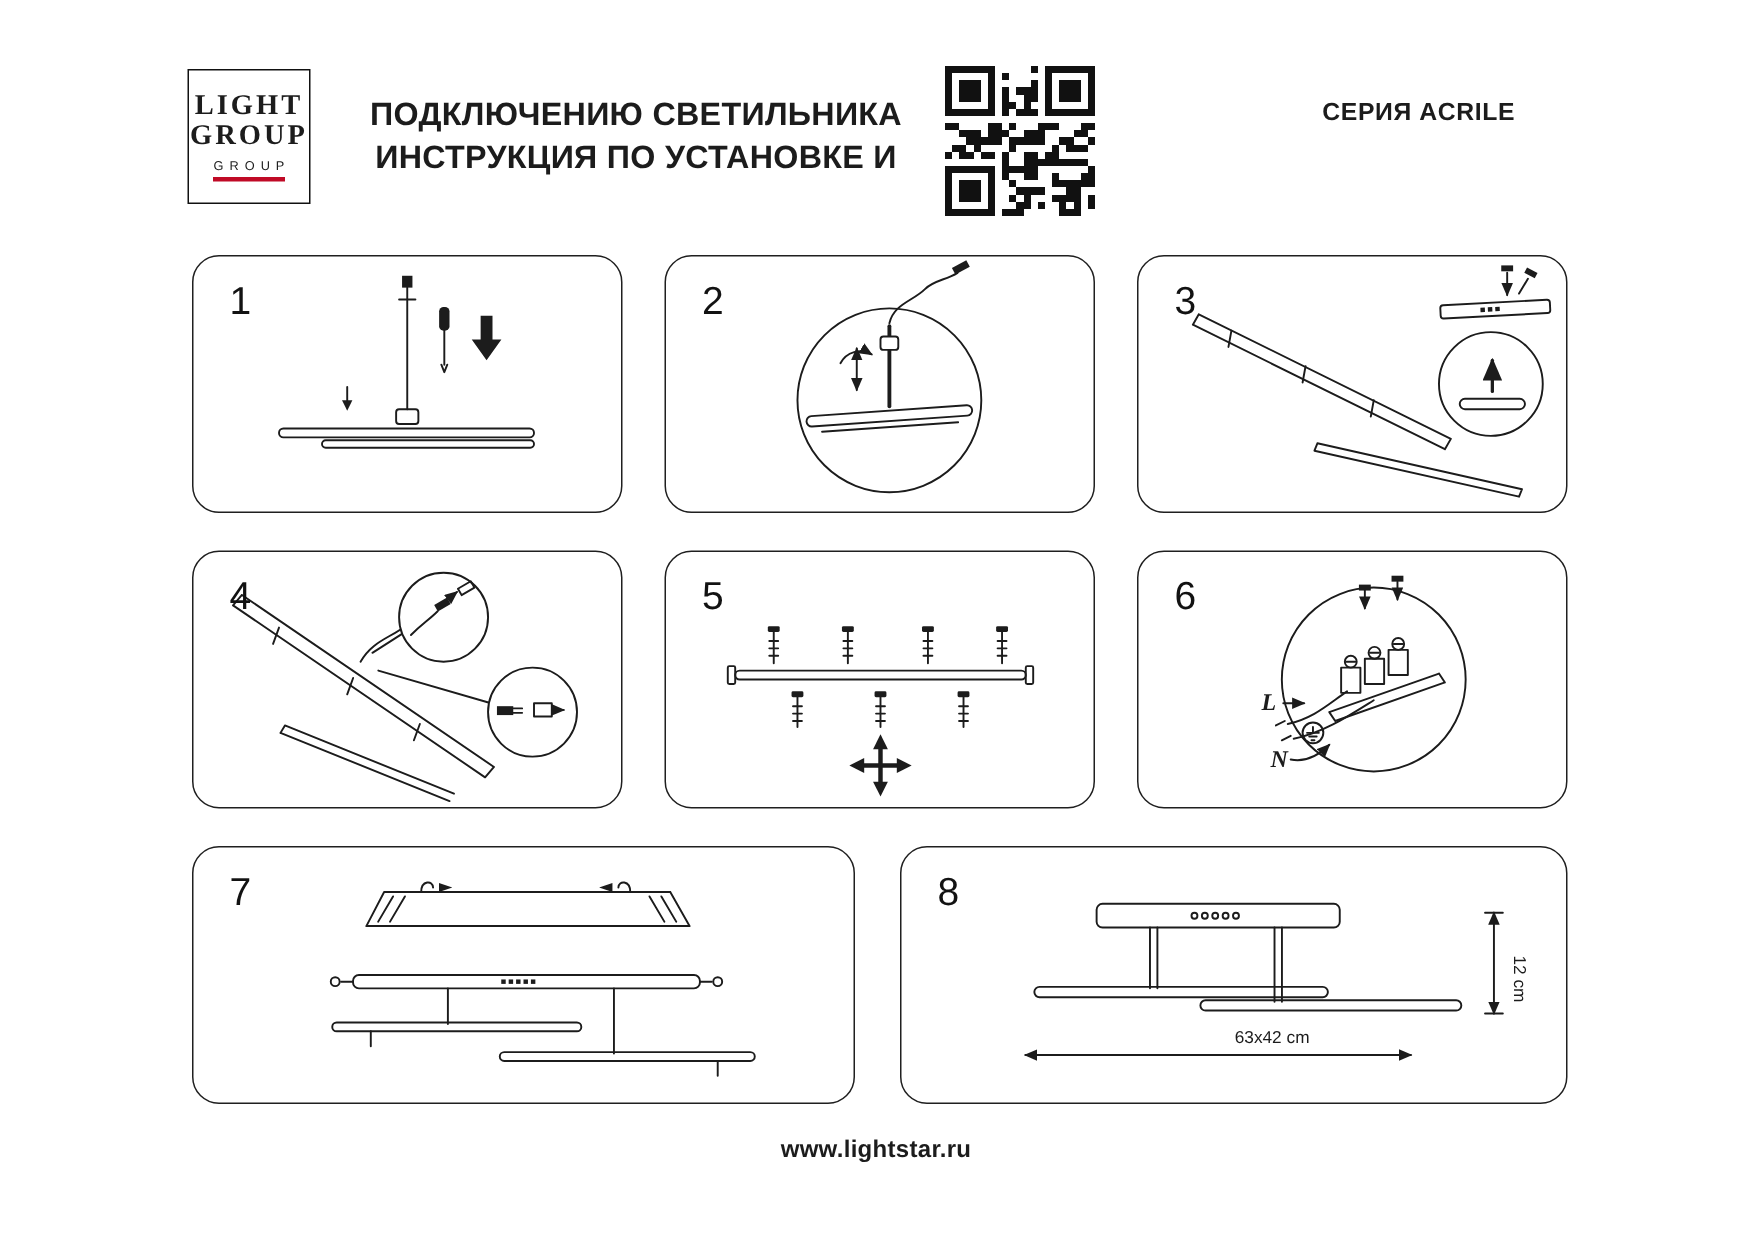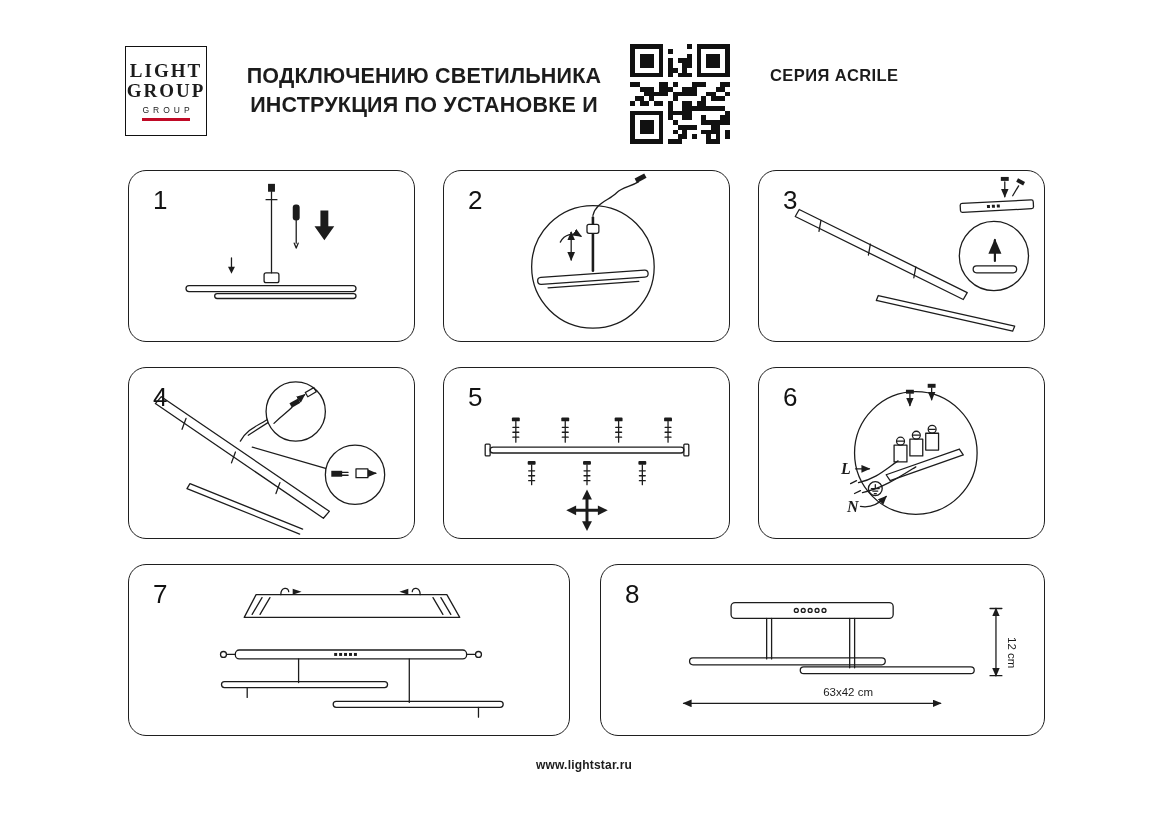--- a/index.html
+++ b/index.html
@@ -28,21 +28,21 @@
 
   .title {
     left:212px; top:62px; width:424px;
     text-align:center; font-size:21.5px; font-weight:bold; line-height:1.34;
     letter-spacing:.2px;
   }
 
   .qr { left:630px; top:44px; width:100px; height:100px; }
   .qr svg { width:100%; height:100%; display:block; }
 
-  .series-block { left:770px; top:66px; width:240px; text-align:left; }
+  .series-block { left:770px; top:66px; width:240px; text-align:right; }
   .series-name { font-size:16.5px; font-weight:bold; letter-spacing:.4px; }
   .series-articles { font-size:19px; font-weight:bold; margin-top:13px; letter-spacing:.3px; }
 
   
   .panel {
     position:absolute;
     border:1.5px solid #1f1f1f;
     border-radius:18px;
     background:#fff;
   }
@@ -73,21 +73,21 @@
   }
   .lbl-L { left:82px; top:92px; }
   .lbl-N { left:88px; top:130px; }
   .dim-label { position:absolute; font-size:11.5px; color:#1c1c1c; z-index:2; }
   .dim-w { left:152px; top:121px; width:120px; text-align:right; }
   .dim-h { left:405px; top:56px; writing-mode:vertical-rl; height:64px; text-align:center; }
 
   
   .footer {
     left:0; top:758px; width:100%;
-    text-align:center; font-size:12px; font-weight:bold; letter-spacing:.2px;
+    text-align:center; font-size:16px; font-weight:bold; letter-spacing:.2px;
   }
 </style>
 </head>
 <body>
 
 <svg width="0" height="0" style="position:absolute" aria-hidden="true">
   <defs>
     <marker id="ah" markerWidth="9" markerHeight="8" refX="6.2" refY="3" orient="auto-start-reverse">
       <path d="M0 0 L7 3 L0 6 z" fill="#1c1c1c"></path>
     </marker>

